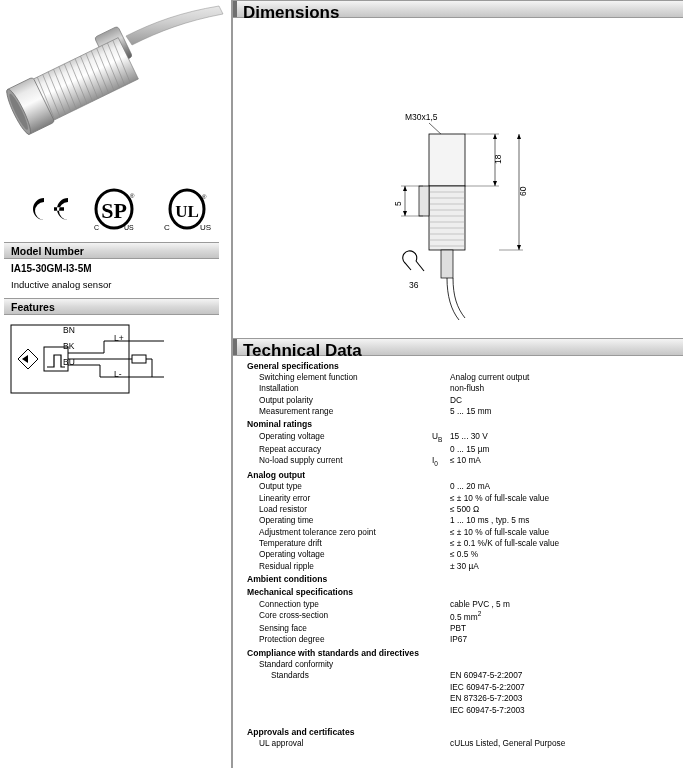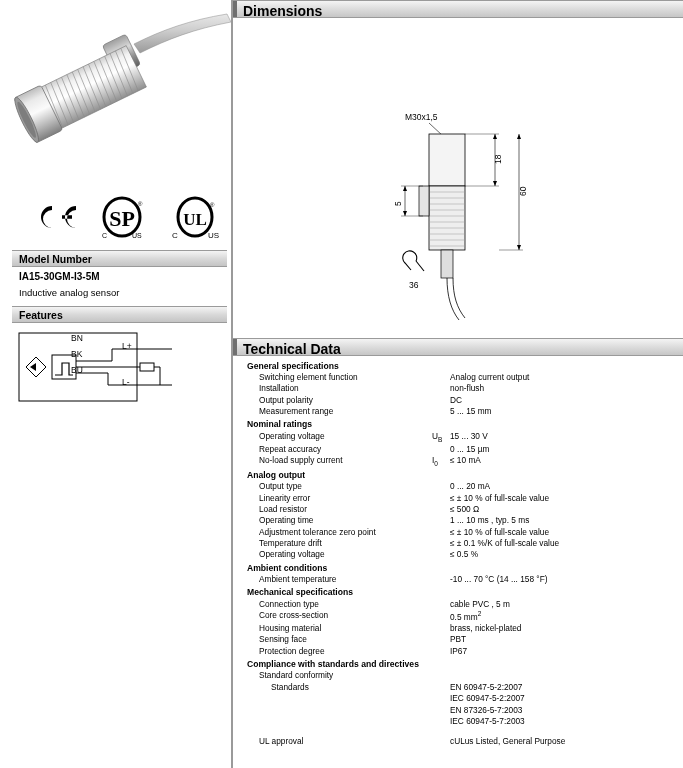--- a/index.html
+++ b/index.html
@@ -9,21 +9,21 @@
     background: #ffffff;
     font-family: "Liberation Sans", sans-serif;
     font-size: 9px;
     color: #000;
   }
   .page { position: relative; width: 683px; height: 768px; overflow: hidden; }
 
   
   .left-col {
     position: absolute; left: 0; top: 0; width: 228px; height: 560px;
-    padding: 12px;
+    padding: 4px;
   }
   .sensor-img {
     position: relative; width: 228px; height: 180px;
   }
 
   
   .certs {
     position: relative; height: 58px; width: 228px;
   }
   .ce-mark {
@@ -66,21 +66,21 @@
   .right-col {
     position: absolute; left: 232px; top: 0; width: 451px; height: 768px;
     border-left: 1px solid #9a9a9a;
   }
   .r-bar {
     position: relative;
     width: 451px; height: 18px;
     background: linear-gradient(to bottom, #f4f4f4 0%, #dcdcdc 50%, #c6c6c6 100%);
     border-top: 1px solid #9a9a9a;
     border-bottom: 1px solid #9a9a9a;
-    font-weight: bold; font-size: 14px;
+    font-weight: bold; font-size: 17px;
     padding: 2px 0 0 10px;
   }
   .r-bar .tick {
     position: absolute; left: 0; top: 0; width: 4px; height: 100%;
     background: #6f6f6f;
   }
 
   
   .dim-area { position: relative; width: 451px; height: 320px; }
 
@@ -409,53 +409,47 @@
             <td class="c2 sub-ind">Temperature drift</td>
             <td class="c3"></td>
             <td class="c4">≤ ± 0.1  %/K of full-scale value</td>
           </tr>
           <tr>
             <td class="c1"></td>
             <td class="c2 sub-ind">Operating voltage</td>
             <td class="c3"></td>
             <td class="c4">≤ 0.5  %</td>
           </tr>
+          <tr>
+            <td class="c1"></td>
+            <td class="c2 sub-ind">Residual ripple</td>
+            <td class="c3"></td>
+            <td class="c4">± 30 µA</td>
+          </tr>
 
           <tr class="grp">
             <td class="c1"></td>
               <td colspan="3">Ambient conditions</td>
           </tr>
-          <tr>
-            <td class="c1"></td>
-            <td class="c2 sub-ind">Ambient temperature</td>
-            <td class="c3"></td>
-            <td class="c4">-10 ... 70 °C (14 ... 158 °F)</td>
-          </tr>
 
           <tr class="grp">
             <td class="c1"></td>
               <td colspan="3">Mechanical specifications</td>
           </tr>
           <tr>
             <td class="c1"></td>
             <td class="c2 sub-ind">Connection type</td>
             <td class="c3"></td>
             <td class="c4">cable PVC , 5 m</td>
           </tr>
           <tr>
             <td class="c1"></td>
             <td class="c2 sub-ind">Core cross-section</td>
             <td class="c3"></td>
             <td class="c4">0.5 mm<sup>2</sup></td>
-          </tr>
-          <tr>
-            <td class="c1"></td>
-            <td class="c2 sub-ind">Housing material</td>
-            <td class="c3"></td>
-            <td class="c4">brass, nickel-plated</td>
           </tr>
           <tr>
             <td class="c1"></td>
             <td class="c2 sub-ind">Sensing face</td>
             <td class="c3"></td>
             <td class="c4">PBT</td>
           </tr>
           <tr>
             <td class="c1"></td>
             <td class="c2 sub-ind">Protection degree</td>
@@ -497,20 +491,24 @@
             <td class="c3"></td>
             <td class="c4">IEC 60947-5-7:2003</td>
           </tr>
           <tr>
             <td class="c1" style="height:9px"></td>
               <td></td>
               <td></td>
               <td></td>
           </tr>
 
+          <tr class="grp">
+            <td class="c1"></td>
+              <td colspan="3">Approvals and certificates</td>
+          </tr>
           <tr>
             <td class="c1"></td>
             <td class="c2 sub-ind">UL approval</td>
             <td class="c3"></td>
             <td class="c4">cULus Listed, General Purpose</td>
           </tr>
 
         </tbody>
       </table>
     </div>

